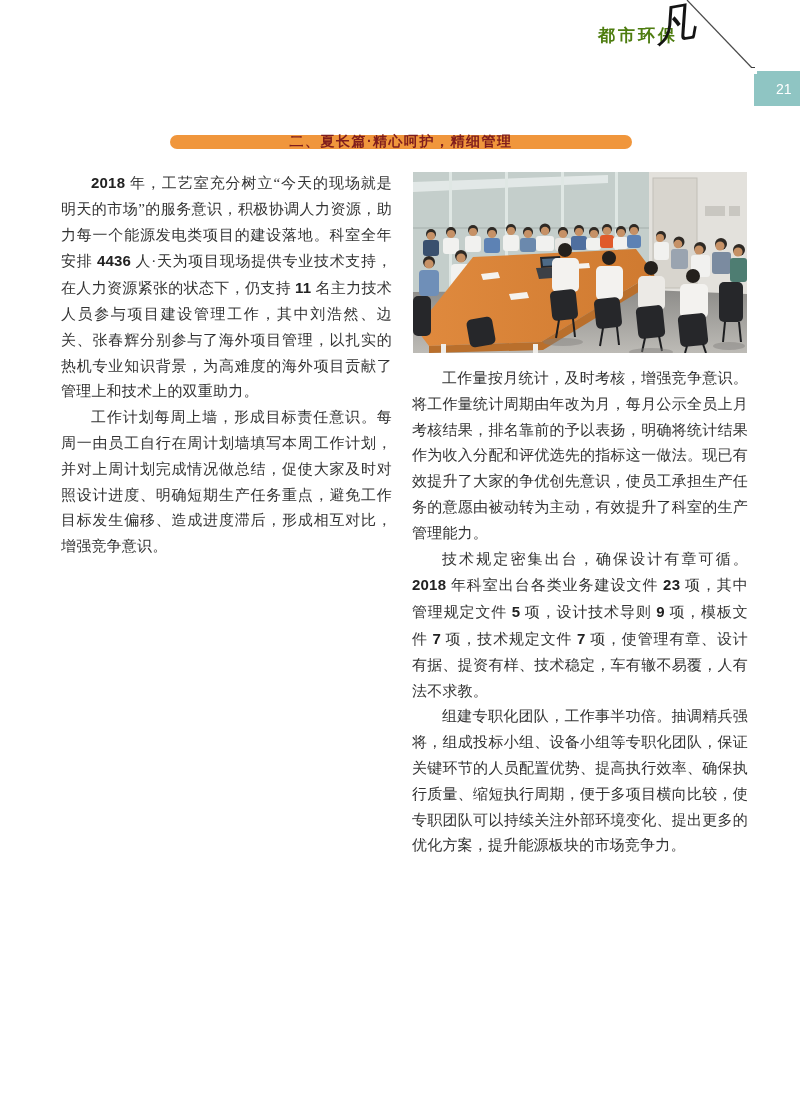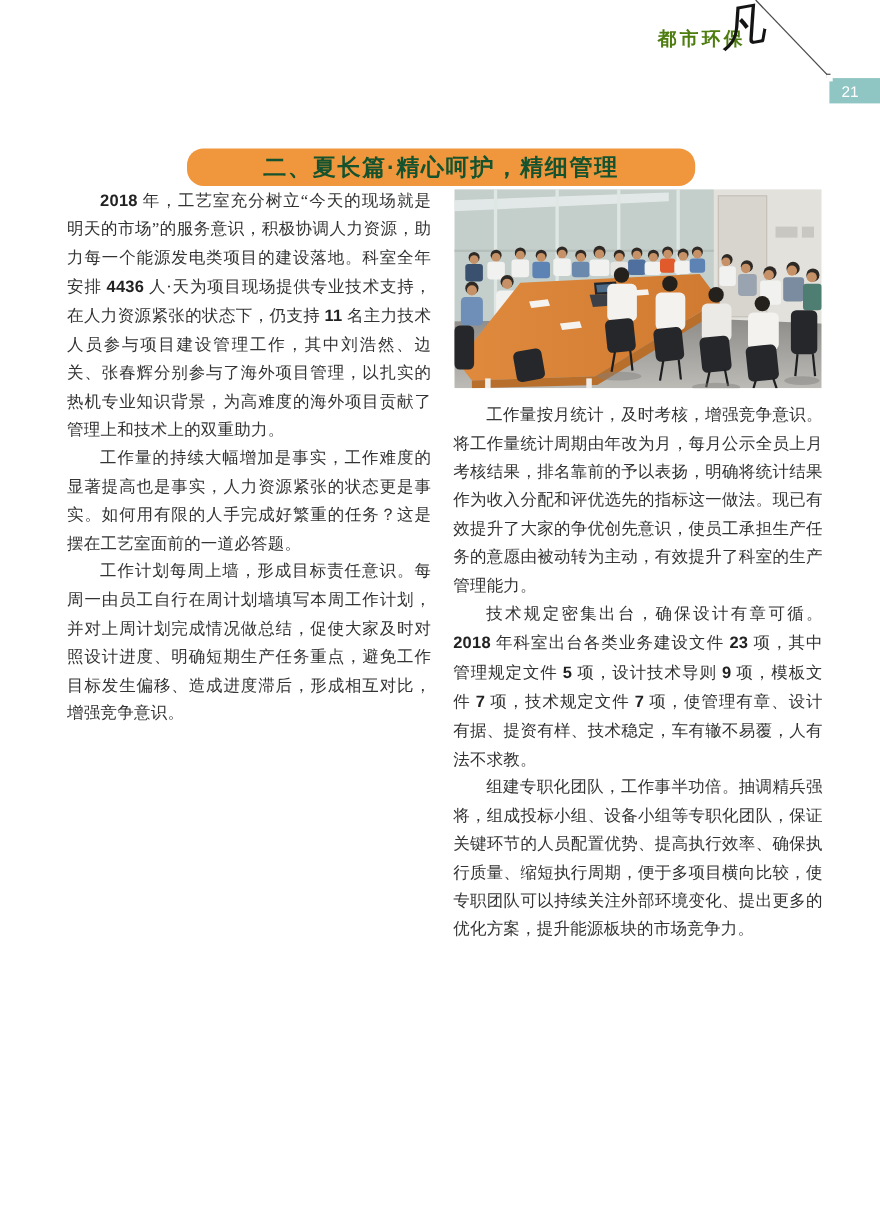--- a/index.html
+++ b/index.html
@@ -20,34 +20,34 @@
     transform:rotate(-10deg);line-height:1;
   }
   .header-line{position:absolute;left:0;top:0;width:800px;height:100px;pointer-events:none;}
   .section-label{
     position:absolute;left:758px;top:18px;
     font-size:19px;font-weight:bold;color:#1d1d1d;letter-spacing:3px;
     font-family:"Liberation Sans",sans-serif;
     margin-left:48px;
   }
   .page-tab{
-    position:absolute;left:754px;top:71px;width:46px;height:23px;
+    position:absolute;left:754px;top:71px;width:46px;height:35px;
     background:#8fc5c3;color:#ffffff;
     font-family:"Liberation Sans",sans-serif;font-size:14px;
-    display:flex;align-items:center;padding-left:11px;box-sizing:border-box;
+    display:flex;align-items:center;padding-left:22px;box-sizing:border-box;
   }
   .page-tab-notch{
     position:absolute;left:751px;top:68px;width:6px;height:6px;background:#ffffff;
   }
   
   .section-banner{
-    position:absolute;left:170px;top:135px;width:462px;height:34px;
+    position:absolute;left:170px;top:135px;width:462px;height:14px;
     background:#f0963c;border-radius:15px;
     display:flex;align-items:center;justify-content:center;
-    color:#14532d;font-weight:bold;font-size:21px;letter-spacing:1.5px;
+    color:#7f1d1d;font-weight:bold;font-size:14px;letter-spacing:1.5px;
     font-family:"Liberation Sans",sans-serif;
   }
   
   .col{position:absolute;top:170px;}
   .col-left{left:61px;width:331px;}
   .col-right{left:412px;width:336px;}
   .para{
     margin:0;text-indent:2em;text-align:justify;
     font-size:15px;line-height:25.8px;color:#333333;
     letter-spacing:0.2px;
@@ -71,21 +71,20 @@
   <span>21</span>
 </div>
 <div class="page-tab-notch"></div>
 
 <div class="section-banner" style="background: rgb(240, 150, 60);">
   <span>二、夏长篇·精心呵护，精细管理</span>
 </div>
 
 <div class="col col-left">
     <p class="para"><b>2018</b> 年，工艺室充分树立“今天的现场就是明天的市场”的服务意识，积极协调人力资源，助力每一个能源发电类项目的建设落地。科室全年安排 <b>4436</b> 人·天为项目现场提供专业技术支持，在人力资源紧张的状态下，仍支持 <b>11</b> 名主力技术人员参与项目建设管理工作，其中刘浩然、边关、张春辉分别参与了海外项目管理，以扎实的热机专业知识背景，为高难度的海外项目贡献了管理上和技术上的双重助力。</p>
-    <p class="para">工作量的持续大幅增加是事实，工作难度的显著提高也是事实，人力资源紧张的状态更是事实。如何用有限的人手完成好繁重的任务？这是摆在工艺室面前的一道必答题。</p>
     <p class="para">工作计划每周上墙，形成目标责任意识。每周一由员工自行在周计划墙填写本周工作计划，并对上周计划完成情况做总结，促使大家及时对照设计进度、明确短期生产任务重点，避免工作目标发生偏移、造成进度滞后，形成相互对比，增强竞争意识。</p>
   </div>
 
 <div class="col col-right">
   <svg class="photo-frame" viewBox="0 0 334 181" xmlns="http://www.w3.org/2000/svg" preserveAspectRatio="none">
     <defs>
       <linearGradient id="floorG" x1="0" y1="0" x2="0" y2="1">
         <stop offset="0" stop-color="#8e8d8a"></stop>
           <stop offset="1" stop-color="#bdbbb6"></stop>
       </linearGradient>

